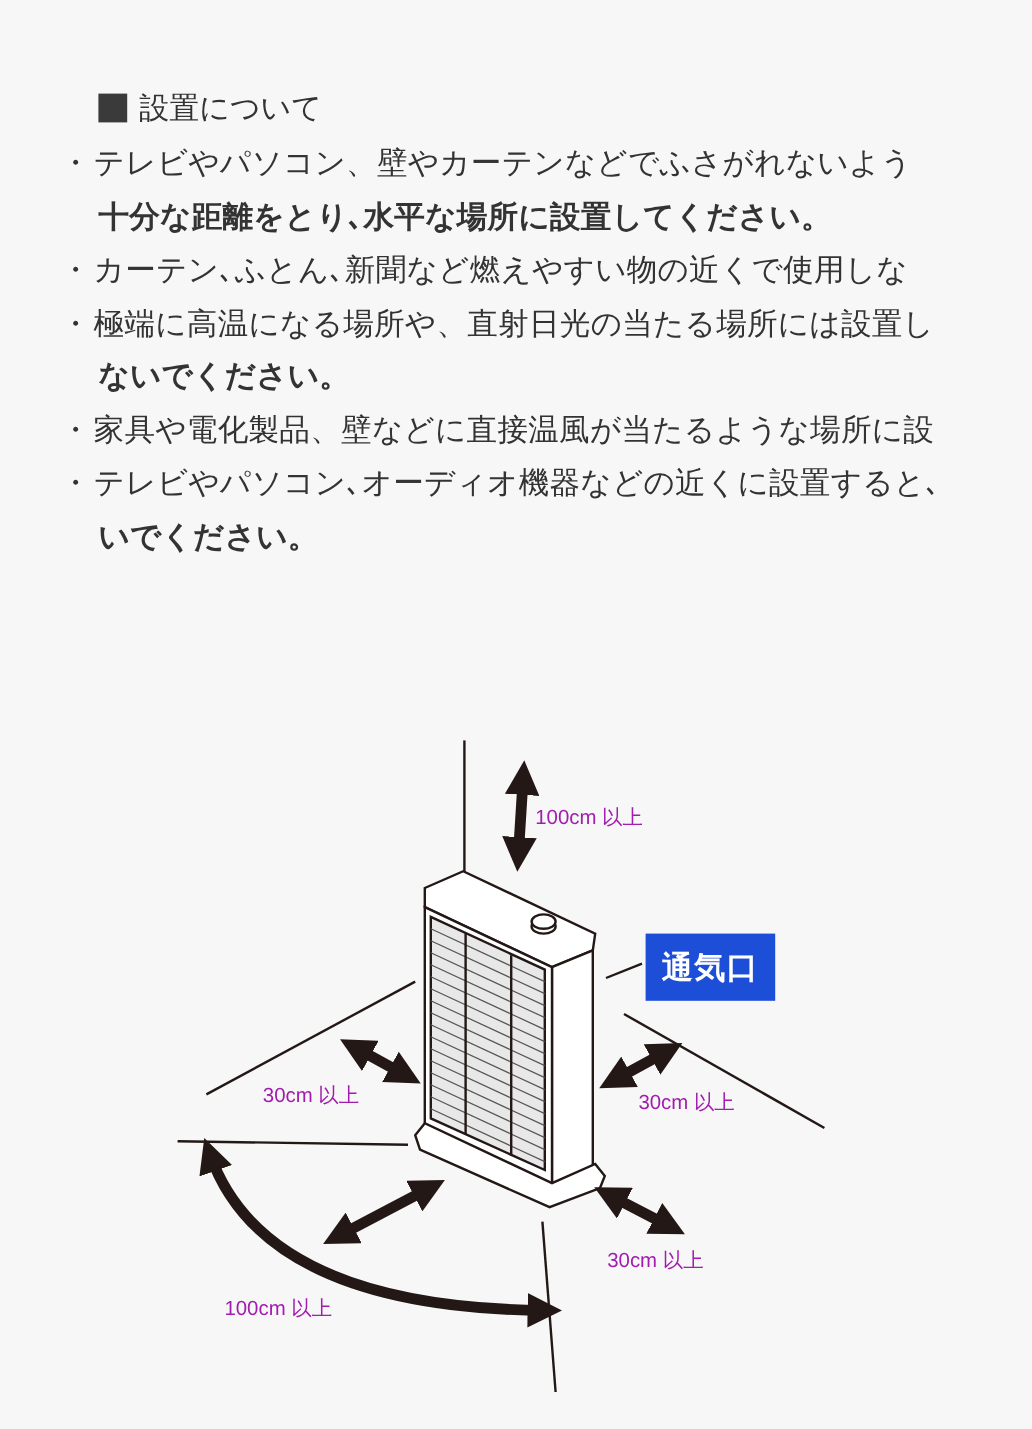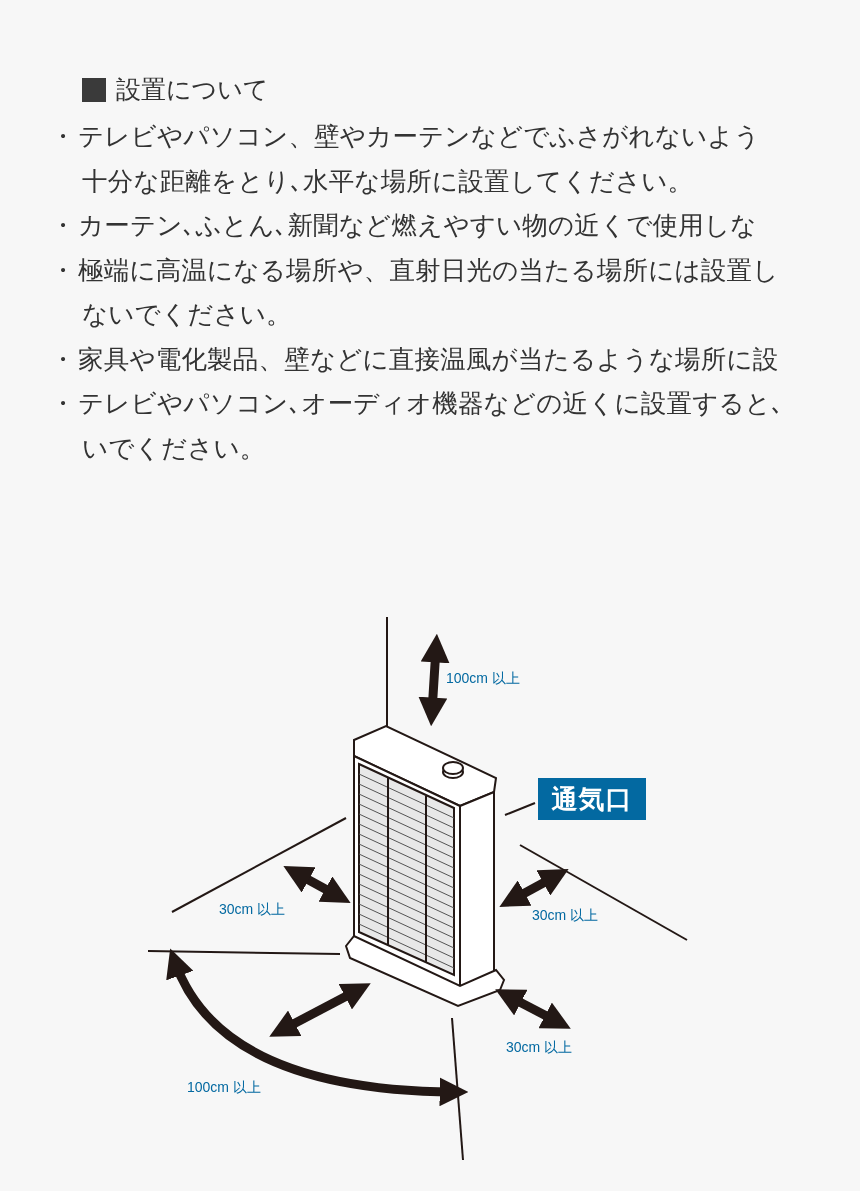--- a/index.html
+++ b/index.html
@@ -30,31 +30,31 @@
     .bullets li {
       position: relative;
       padding-left: 28px;
       margin: 0;
     }
     .bullets li .dot {
       position: absolute; left: 0; top: 0;
       width: 22px; text-align: center;
     }
     .bullets li .line { display: block; white-space: nowrap; }
-    .bullets li .line.cont { padding-left: 4px; }
+    .bullets li .line.cont { padding-left: 4px; font-weight: bold; }
     .dlabel {
       position: absolute;
-      font-size: 14px; color: #0369a1;
+      font-size: 17px; color: #a21caf;
       font-family: "Liberation Sans", "DejaVu Sans", sans-serif;
       white-space: nowrap;
     }
     .vent-tag {
       position: absolute; left: 538px; top: 778px;
-      width: 108px; height: 42px;
-      background: #0369a1; color: #ffffff;
+      width: 108px; height: 56px;
+      background: #1d4ed8; color: #ffffff;
       font-size: 26px; font-weight: bold;
       display: flex; align-items: center; justify-content: center;
       letter-spacing: 1px;
     }
   </style>
 </head>
 <body>
 
 <div class="heading">
   <span class="square"></span>

